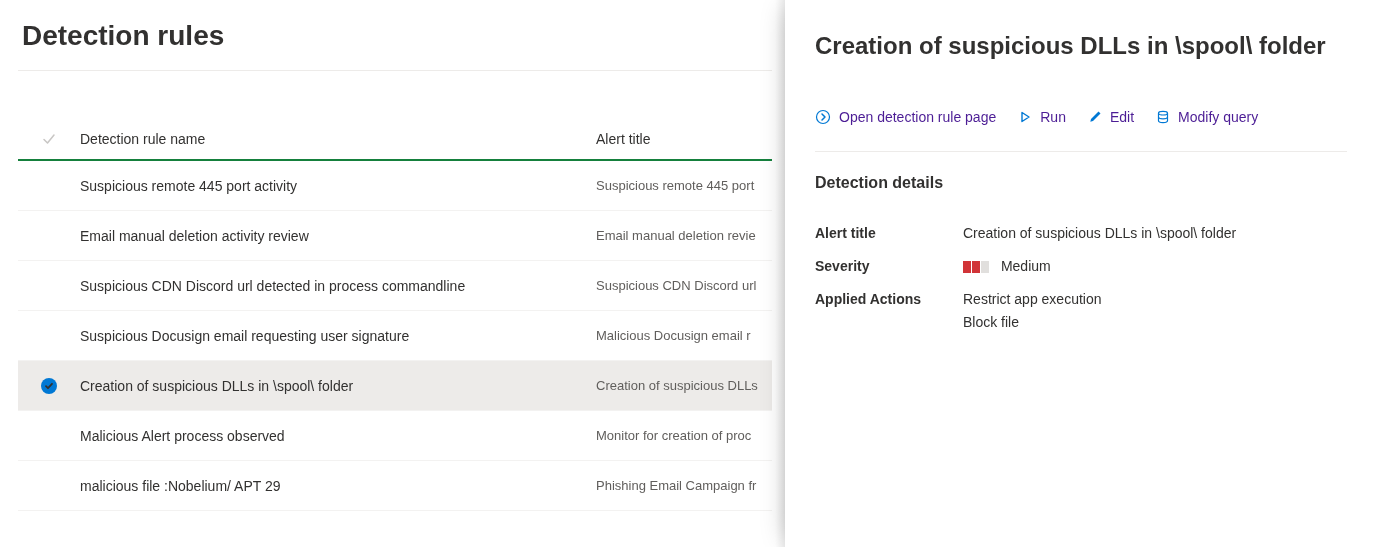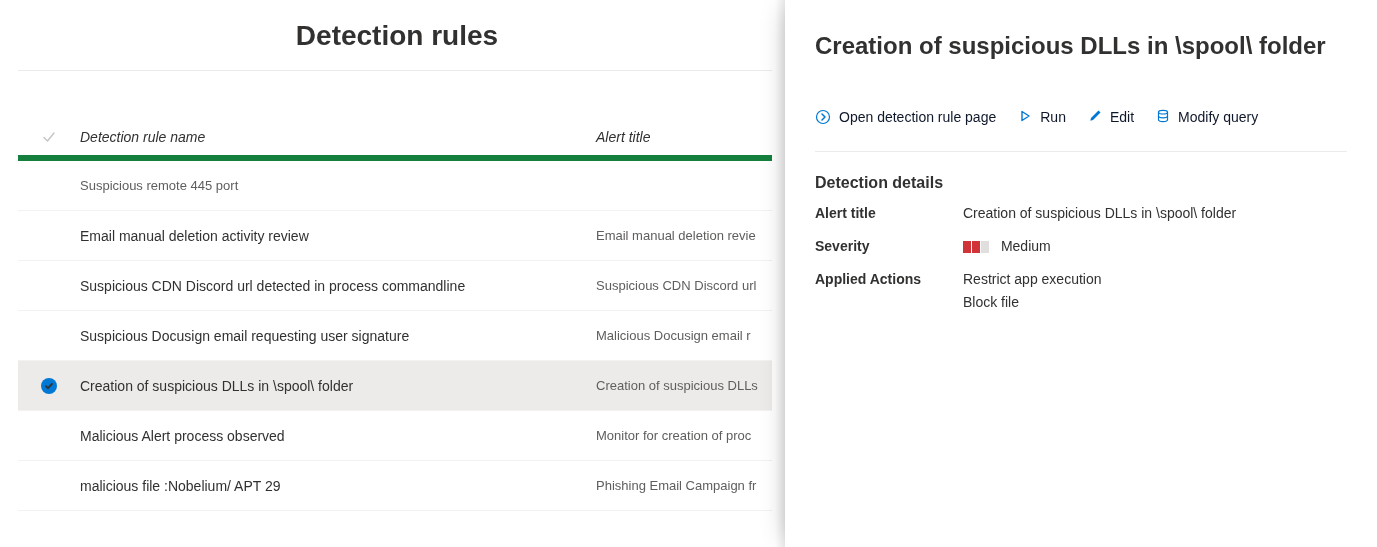--- a/index.html
+++ b/index.html
@@ -17,38 +17,36 @@
     .main-panel {
       padding: 20px 18px 0 18px;
       width: 790px;
     }
     .page-title {
       font-size: 28px;
       font-weight: 600;
       color: #323130;
       margin-bottom: 18px;
       padding-left: 4px;
-      text-align: center;
     }
     .title-divider {
       height: 1px;
       background: #edebe9;
       margin-bottom: 48px;
     }
     .rules-table {
       width: 100%;
     }
     .rules-header {
       display: flex;
       align-items: center;
       height: 42px;
-      border-bottom: 6px solid #15803d;
-      font-size: 14px;
-      color: #323130;
-      font-style: italic;
+      border-bottom: 2px solid #15803d;
+      font-size: 14px;
+      color: #323130;
     }
     .col-check { width: 62px; display:flex; justify-content:center; }
     .col-name  { width: 516px; padding-right: 12px; }
     .col-alert { flex: 1; }
     .rules-header .col-check svg { color: #c8c6c4; }
     .rules-row {
       display: flex;
       align-items: center;
       height: 50px;
       border-bottom: 1px solid #f3f2f1;
@@ -104,34 +102,35 @@
     .action-bar {
       display: flex;
       align-items: center;
       gap: 22px;
       font-size: 14px;
       color: #323130;
       margin-bottom: 26px;
     }
     .action-item {
       display: inline-flex;
+      align-items: center;
       gap: 8px;
       cursor: pointer;
-      color: #0f172a;
+      color: #4c1d95;
     }
     .action-item .icon { color: #0078d4; display:inline-flex; }
     .detail-divider {
       height: 1px;
       background: #edebe9;
       margin-bottom: 22px;
     }
     .section-heading {
       font-size: 16px;
       font-weight: 600;
-      margin-bottom: 12px;
+      margin-bottom: 32px;
     }
     .field {
       display: flex;
       font-size: 14px;
       margin-bottom: 14px;
       align-items: flex-start;
     }
     .field-label {
       width: 148px;
       font-weight: 600;
@@ -169,20 +168,21 @@
         <svg width="14" height="14" viewBox="0 0 14 14" fill="none">
           <path d="M2 7.5 L5.5 11 L12 3" stroke="currentColor" stroke-width="1.5" stroke-linecap="round" stroke-linejoin="round"></path>
         </svg>
       </div>
       <div class="col-name">Detection rule name</div>
       <div class="col-alert">Alert title</div>
     </div>
     <div id="rules-body">
         <div class="rules-row">
           <div class="col-check"></div>
+          <div class="col-name">Suspicious remote 445 port activity</div>
           <div class="col-alert">Suspicious remote 445 port</div>
         </div>
         <div class="rules-row">
           <div class="col-check"></div>
           <div class="col-name">Email manual deletion activity review</div>
           <div class="col-alert">Email manual deletion revie</div>
         </div>
         <div class="rules-row">
           <div class="col-check"></div>
           <div class="col-name">Suspicious CDN Discord url detected in process commandline</div>

